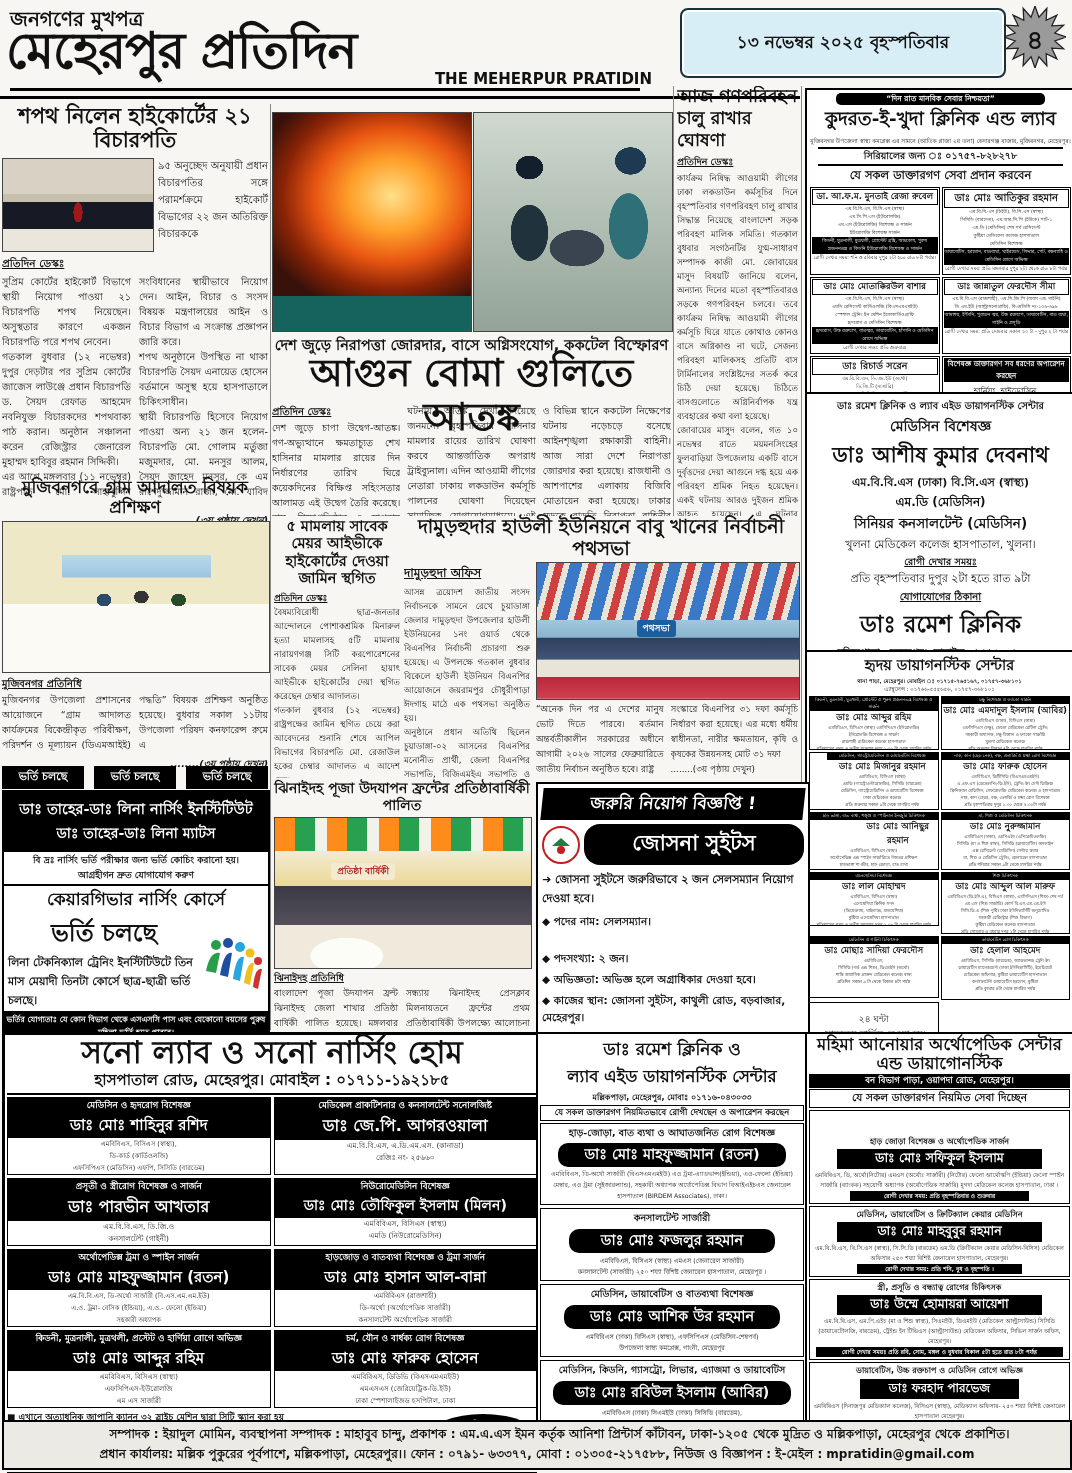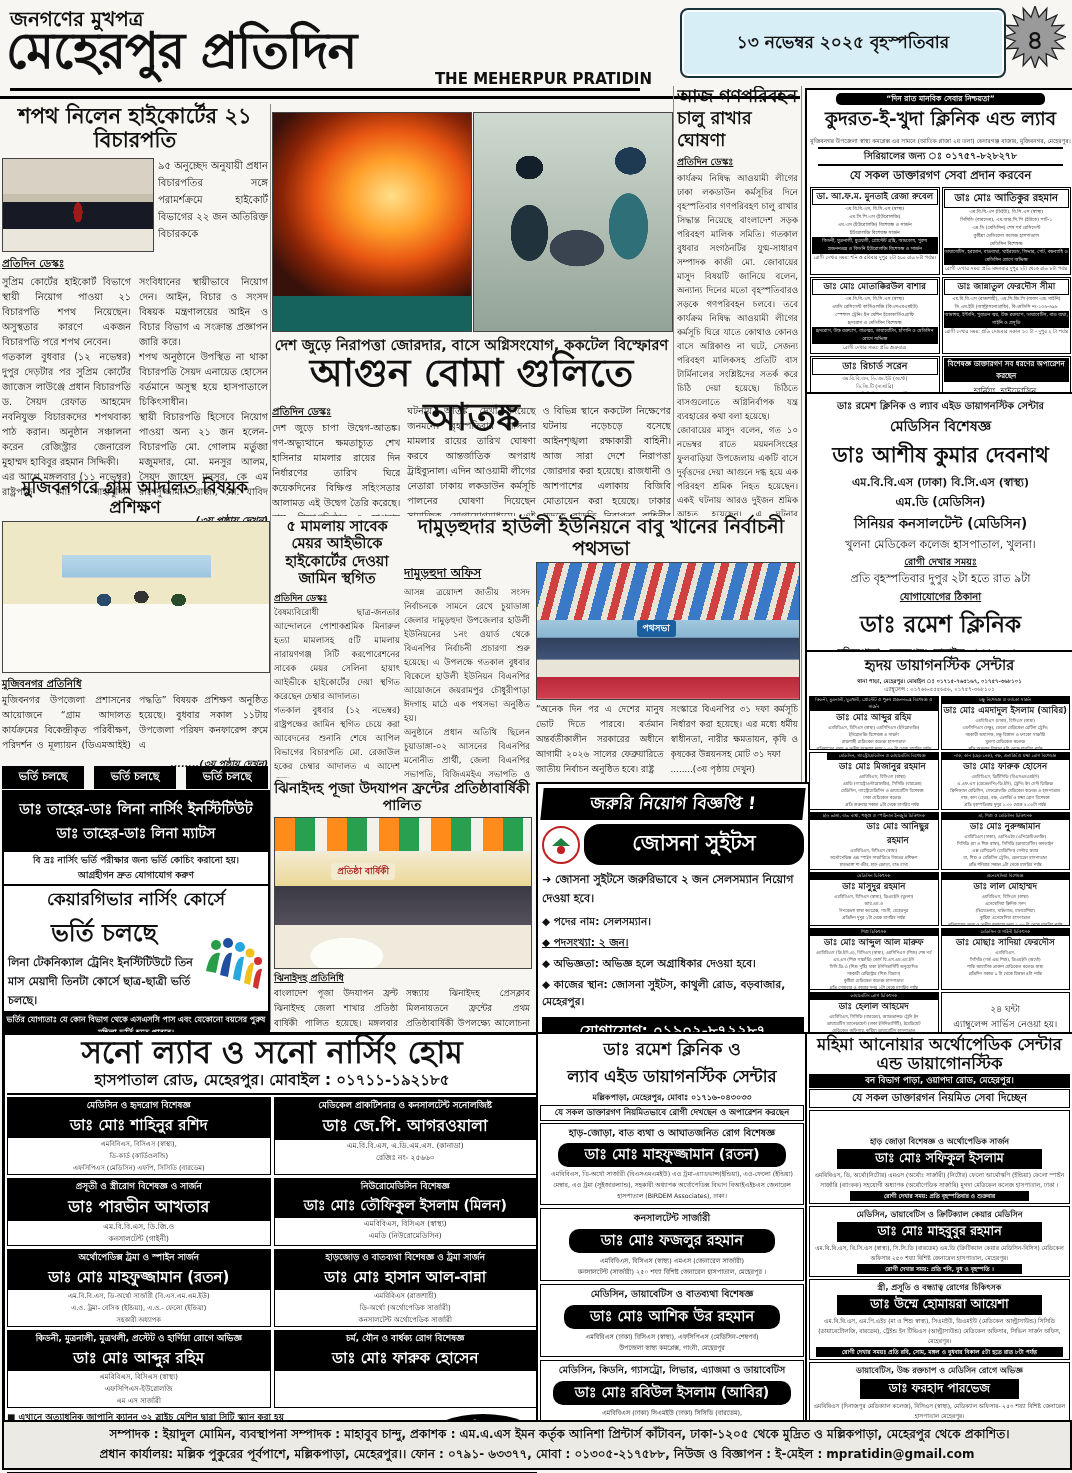--- a/index.html
+++ b/index.html
@@ -250,28 +250,20 @@
       <div class="dcell" style="height:56px;">
           <div class="specbar" style="font-size:4.4px;">মা, শিশু ও মেডিসিন চিকিৎসক</div>
           <div class="b ctr" style="font-size:8.6px;">ডাঃ মোঃ নুরুজ্জামান</div>
           <div class="ctr pre tiny" style="font-size:4.2px;">এমবিবিএস (ঢাকা), এমপিএইচ (এপিডেমিওলজি)
 সিসিডি (মা ও শিশু স্বাস্থ্য), সিসিডি (ডায়াবেটিস) অনলাইন
 এক্স রেসিডেন্ট (মেডিসিন) সেন্টার স্কয়ার
 মা, শিশু ও মেডিসিন ট্রেনিং, জেনারেল হাসপাতাল</div>
           <div class="ctr" style="font-size:4.2px;">প্রতি শনিবার সকাল ৯টা থেকে মাগরিব পর্যন্ত</div>
         </div>
       <div class="dcell" style="height:52px;">
-          <div class="specbar" style="font-size:4.4px;">মেডিসিন চিকিৎসক</div>
-          <div class="b ctr" style="font-size:8.6px;">ডাঃ মাসুদুর রহমান</div>
-          <div class="ctr pre tiny" style="font-size:4.2px;">এমবিবিএস, বিসিএস (স্বাস্থ্য), ডিএমইউ (খুলনা)
-আর.এম.ও
-উপজেলা স্বাস্থ্য কমপ্লেক্স, গাংনী, মেহেরপুর</div>
-          <div class="ctr" style="font-size:4.2px;">প্রতিদিন দুপুর ২টা থেকে মাগরিব পর্যন্ত</div>
-        </div>
-      <div class="dcell" style="height:52px;">
           <div class="specbar" style="font-size:4.4px;">এনেস্থেসিয়া বিশেষজ্ঞ</div>
           <div class="b ctr" style="font-size:8.6px;">ডাঃ লাল মোহাম্মদ</div>
           <div class="ctr pre tiny" style="font-size:4.2px;">এমবিবিএস, বিসিএস (স্বাস্থ্য)
 এনেস্থেসিয়া ক্লিনিক সনদ
 (ভিয়েতনাম, থাইল্যান্ড, মালয়েশিয়া)
 কুষ্টিয়া এনেস্থেসিয়া হাসপাতাল</div>
           <div class="ctr" style="font-size:4.2px;">প্রতিমাসের প্রথম ও তৃতীয় জুমাবার দুপুর ২.৩০ টা থেকে মাগরিব পর্যন্ত</div>
         </div>
       <div class="dcell" style="height:60px;">
           <div class="specbar" style="font-size:4.4px;">শিশু চিকিৎসক</div>
@@ -392,21 +384,21 @@
     <div style="display:flex;align-items:center;gap:4px;margin-top:4px;">
       <svg width="38" height="38" viewBox="0 0 38 38" style="flex:none;">
         <circle cx="19" cy="19" r="18" fill="#fff" stroke="#c02020" stroke-width="2"></circle>
         <path d="M10 20 L19 12 L28 20 Z" fill="#208040"></path>
           <circle cx="19" cy="24" r="4" fill="#c02020"></circle>
       </svg>
       <div class="inv b ctr" style="flex:1;font-size:21px;border-radius:16px;padding:3px 0;">জোসনা সুইটস</div>
     </div>
     <div class="b" style="font-size:11px;margin-top:6px;"><span>➜ </span><span>জোসনা সুইটসে জরুরিভাবে ২ জন সেলসম্যান নিয়োগ দেওয়া হবে।</span></div>
     <div class="b" style="font-size:10.5px;margin-top:5px;"><span>◆ </span><span>পদের নাম: সেলসম্যান।</span></div>
-    <div class="b" style="font-size:10.5px;margin-top:4px;text-decoration:underline;"><span>◆ </span><span>পদসংখ্যা: ২ জন।</span></div>
+    <div class="b" style="font-size:10.5px;margin-top:20px;"><span>◆ </span><span>পদসংখ্যা: ২ জন।</span></div>
     <div class="b" style="font-size:10.5px;margin-top:4px;"><span>◆ </span><span>অভিজ্ঞতা: অভিজ্ঞ হলে অগ্রাধিকার দেওয়া হবে।</span></div>
     <div class="b" style="font-size:10.5px;margin-top:4px;"><span>◆ </span><span>কাজের স্থান: জোসনা সুইটস, কাথুলী রোড, বড়বাজার, মেহেরপুর।</span></div>
     <div class="inv b ctr" style="font-size:15px;padding:2px;margin-top:6px;">যোগাযোগ: ০১৯০২-৮৭২২৮৭</div>
   </div>
 
   <div class="abs box" style="left:2px;top:1032px;width:530px;height:382px;border-width:3px;padding:2px;">
     <div class="b ctr" style="font-size:31px;line-height:1.0;">সনো ল্যাব ও সনো নার্সিং হোম</div>
     <div class="b ctr" style="font-size:15px;border-bottom:2px solid #000;">হাসপাতাল রোড, মেহেরপুর। মোবাইল : ০১৭১১-১৯২১৮৫</div>
     <div style="display:grid;grid-template-columns:1fr 1fr;gap:3px;margin-top:2px;">
       <div class="dcell">
@@ -451,20 +443,23 @@
       <div class="dcell">
           <div class="specbar b" style="font-size:8.8px;">কিডনী, মুত্রনালী, মুত্রথলী, প্রস্টেট ও হার্ণিয়া রোগে অভিজ্ঞ</div>
           <div class="namebar" style="font-size:15px;">ডাঃ মোঃ আব্দুর রহিম</div>
           <div class="ctr pre tiny" style="font-size:7px;">এমবিবিএস, বিসিএস (স্বাস্থ্য)
 এফসিপিএস-ইউরোলজি
 এম এস সার্জারী</div>
         </div>
       <div class="dcell">
           <div class="specbar b" style="font-size:8.8px;">চর্ম, যৌন ও বার্ধক্য রোগ বিশেষজ্ঞ</div>
           <div class="namebar" style="font-size:15px;">ডাঃ মোঃ ফারুক হোসেন</div>
+          <div class="ctr pre tiny" style="font-size:7px;">এমবিবিএস, ডিডিভি (বিএসএমএমইউ)
+এমএসএস (জেরিয়েট্রিক-ডি.ইউ)
+ঢাকা স্পেশালাইজড হসপিটাল, ঢাকা</div>
         </div>
     </div>
     <div style="display:flex;gap:4px;align-items:center;margin-top:2px;">
       <div style="flex:1;">
         <div class="b" style="font-size:8.8px;"><span>■ </span><span>এখানে অত্যাধুনিক জাপানি ক্যানন ৩২ স্লাইচ মেশিন দ্বারা সিটি স্ক্যান করা হয়</span></div>
         <div class="b" style="font-size:8.8px;"><span>■ </span><span>অভিজ্ঞ মহিলা ডাক্তার দ্বারা টি.ভি.এস. আল্ট্রাসনো করা হয়</span></div>
         <div class="b" style="font-size:8.8px;"><span>■ </span><span>অভিজ্ঞ ডাক্তার ও সার্জন দ্বারা সকল প্রকার অপারেশন করা হয়</span></div>
         <div class="b" style="font-size:8.8px;"><span>■ </span><span>কার্ডিওলজি ডাক্তার দ্বারা নিয়মিত কালার ডপলার ইকো করা হয়</span></div>
       </div>
       <div class="inv ctr pre b" style="flex:none;width:104px;font-size:9px;border-radius:50% / 42%;padding:4px 2px;">নিজস্ব

